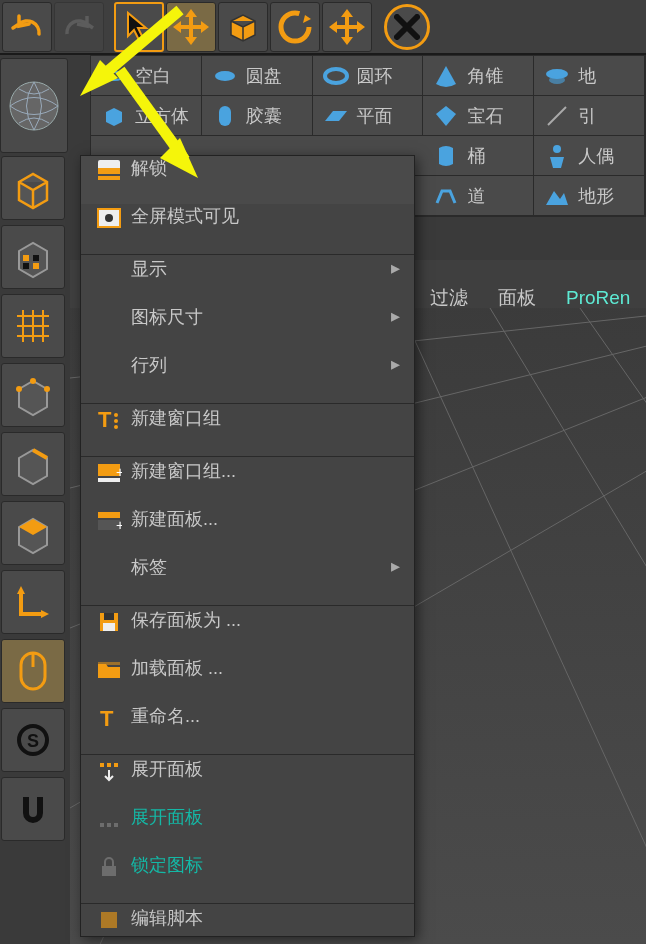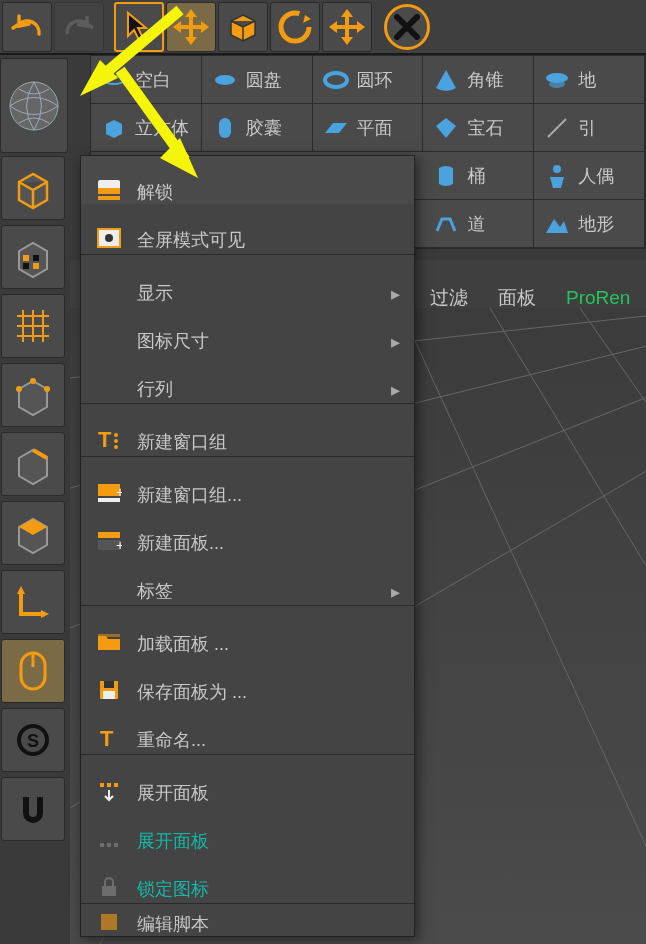--- a/index.html
+++ b/index.html
@@ -6,46 +6,46 @@
 body { width:646px; height:944px; background:#3a3a3a; font-family:"Microsoft YaHei",Arial,sans-serif; font-size:18px; color:#c8c8c8; overflow:hidden; position:relative; }
 
 
 .topbar { height:55px; background:#3f3f3f; border-bottom:2px solid #1a1a1a; display:flex; align-items:center; padding-left:2px; gap:2px; }
 .tb-btn { width:50px; height:50px; background:#4a4a4a; border:1px solid #2a2a2a; border-radius:3px; display:flex; align-items:center; justify-content:center; cursor:pointer; }
 .tb-btn.active { background:#7a6a45; }
 .tb-btn.outlined { border:2px solid #f39c12; }
 
 
 .palette { position:absolute; left:90px; top:55px; right:0; background:#4a4a4a; border:1px solid #2a2a2a; }
-.prow { height:48px; display:flex; align-items:center; border-bottom:1px solid #2a2a2a;font-family:Liberation Serif, serif; }
+.prow { height:40px; display:flex; align-items:center; border-bottom:1px solid #2a2a2a;font-family:Liberation Serif, serif; }
 .pcell { width:135px; height:100%; display:flex; align-items:center; gap:8px; padding-left:10px; border-right:1px solid #2a2a2a; cursor:pointer; }
 .picon { width:26px; height:26px; display:flex; align-items:center; justify-content:center; }
 
 
 .leftbar { position:absolute; left:0; top:155px; width:68px; display:flex; flex-direction:column; gap:3px; }
 .lbtn { width:64px; height:64px; background:#4a4a4a; border:1px solid #2a2a2a; border-radius:3px; margin:1px; display:flex; align-items:center; justify-content:center; cursor:pointer; }
 .lbtn.on { background:#7a6a45; }
 
 
 .sphere-btn { position:absolute; left:0; top:58px; width:68px; height:95px; background:#4a4a4a; border:1px solid #2a2a2a; border-radius:3px; display:flex; align-items:center; justify-content:center; }
 
 
 .menu { position:absolute; left:80px; top:155px; width:335px; background:#444; border:1px solid #222; box-shadow:3px 3px 12px rgba(0,0,0,.5); z-index:10; }
-.mitem { height:48px; display:flex; align-items:flex-end; padding:0 14px; gap:14px; cursor:pointer; position:relative; }
+.mitem { height:48px; display:flex; align-items:flex-start; padding:0 14px; gap:8px; cursor:pointer; position:relative; }
 .mitem.hl { background:#4a4a4a; }
 .mitem.disabled { color:#14b8a6; cursor:default; }
 .micon { width:28px; height:28px; display:flex; align-items:center; justify-content:center; flex-shrink:0; }
 .msep { height:1px; background:#2a2a2a; margin:2px 0; }
 .arrow { position:absolute; right:14px; color:#aaa; }
 
 
 .viewport { position:absolute; left:70px; top:260px; right:0; bottom:0; background:linear-gradient(180deg,#3a3a3a,#4b4b4b); overflow:hidden; z-index:1; }
 .vhead { height:48px; background:#3f3f3f; display:flex; align-items:center; gap:30px; padding-left:360px; font-size:19px; }
 .vtab { cursor:pointer;margin-top:28px; }
-.vtab.active { color:#22c55e; }
+.vtab.active { color:#5eead4; }
 
 
 .arrow-svg { position:absolute; z-index:20; pointer-events:none; }
 </style>
 </head>
 <body>
 
 <div class="topbar">
   <div class="tb-btn">
       <svg width="36" height="30" viewBox="0 0 36 30">
@@ -393,36 +393,36 @@
       <span>新建面板...</span>
     </div>
   <div class="mitem">
       <span class="micon"></span>
       <span>标签</span>
       <span class="arrow">▸</span>
     </div>
   <div class="msep"></div>
   <div class="mitem">
       <span class="micon">
-        <svg width="26" height="20">
-          <path d="M2 4 L10 4 L12 7 L24 7 L24 18 L2 18 Z" fill="#f39c12"></path>
-          <rect x="2" y="2" width="22" height="3" fill="#f39c12" opacity=".5"></rect>
-        </svg>
-      </span>
-      <span>加载面板 ...</span>
-    </div>
-  <div class="mitem">
-      <span class="micon">
         <svg width="22" height="22">
           <rect x="2" y="2" width="18" height="18" fill="#f39c12"></rect>
           <rect x="6" y="2" width="10" height="7" fill="#333"></rect>
           <rect x="5" y="12" width="12" height="8" fill="#eee"></rect>
         </svg>
       </span>
       <span>保存面板为 ...</span>
+    </div>
+  <div class="mitem">
+      <span class="micon">
+        <svg width="26" height="20">
+          <path d="M2 4 L10 4 L12 7 L24 7 L24 18 L2 18 Z" fill="#f39c12"></path>
+          <rect x="2" y="2" width="22" height="3" fill="#f39c12" opacity=".5"></rect>
+        </svg>
+      </span>
+      <span>加载面板 ...</span>
     </div>
   <div class="mitem">
       <span class="micon">
         <svg width="24" height="24">
           <text x="3" y="20" font-size="22" fill="#f39c12" font-weight="bold">T</text>
         </svg>
       </span>
       <span>重命名...</span>
     </div>
   <div class="msep"></div>

